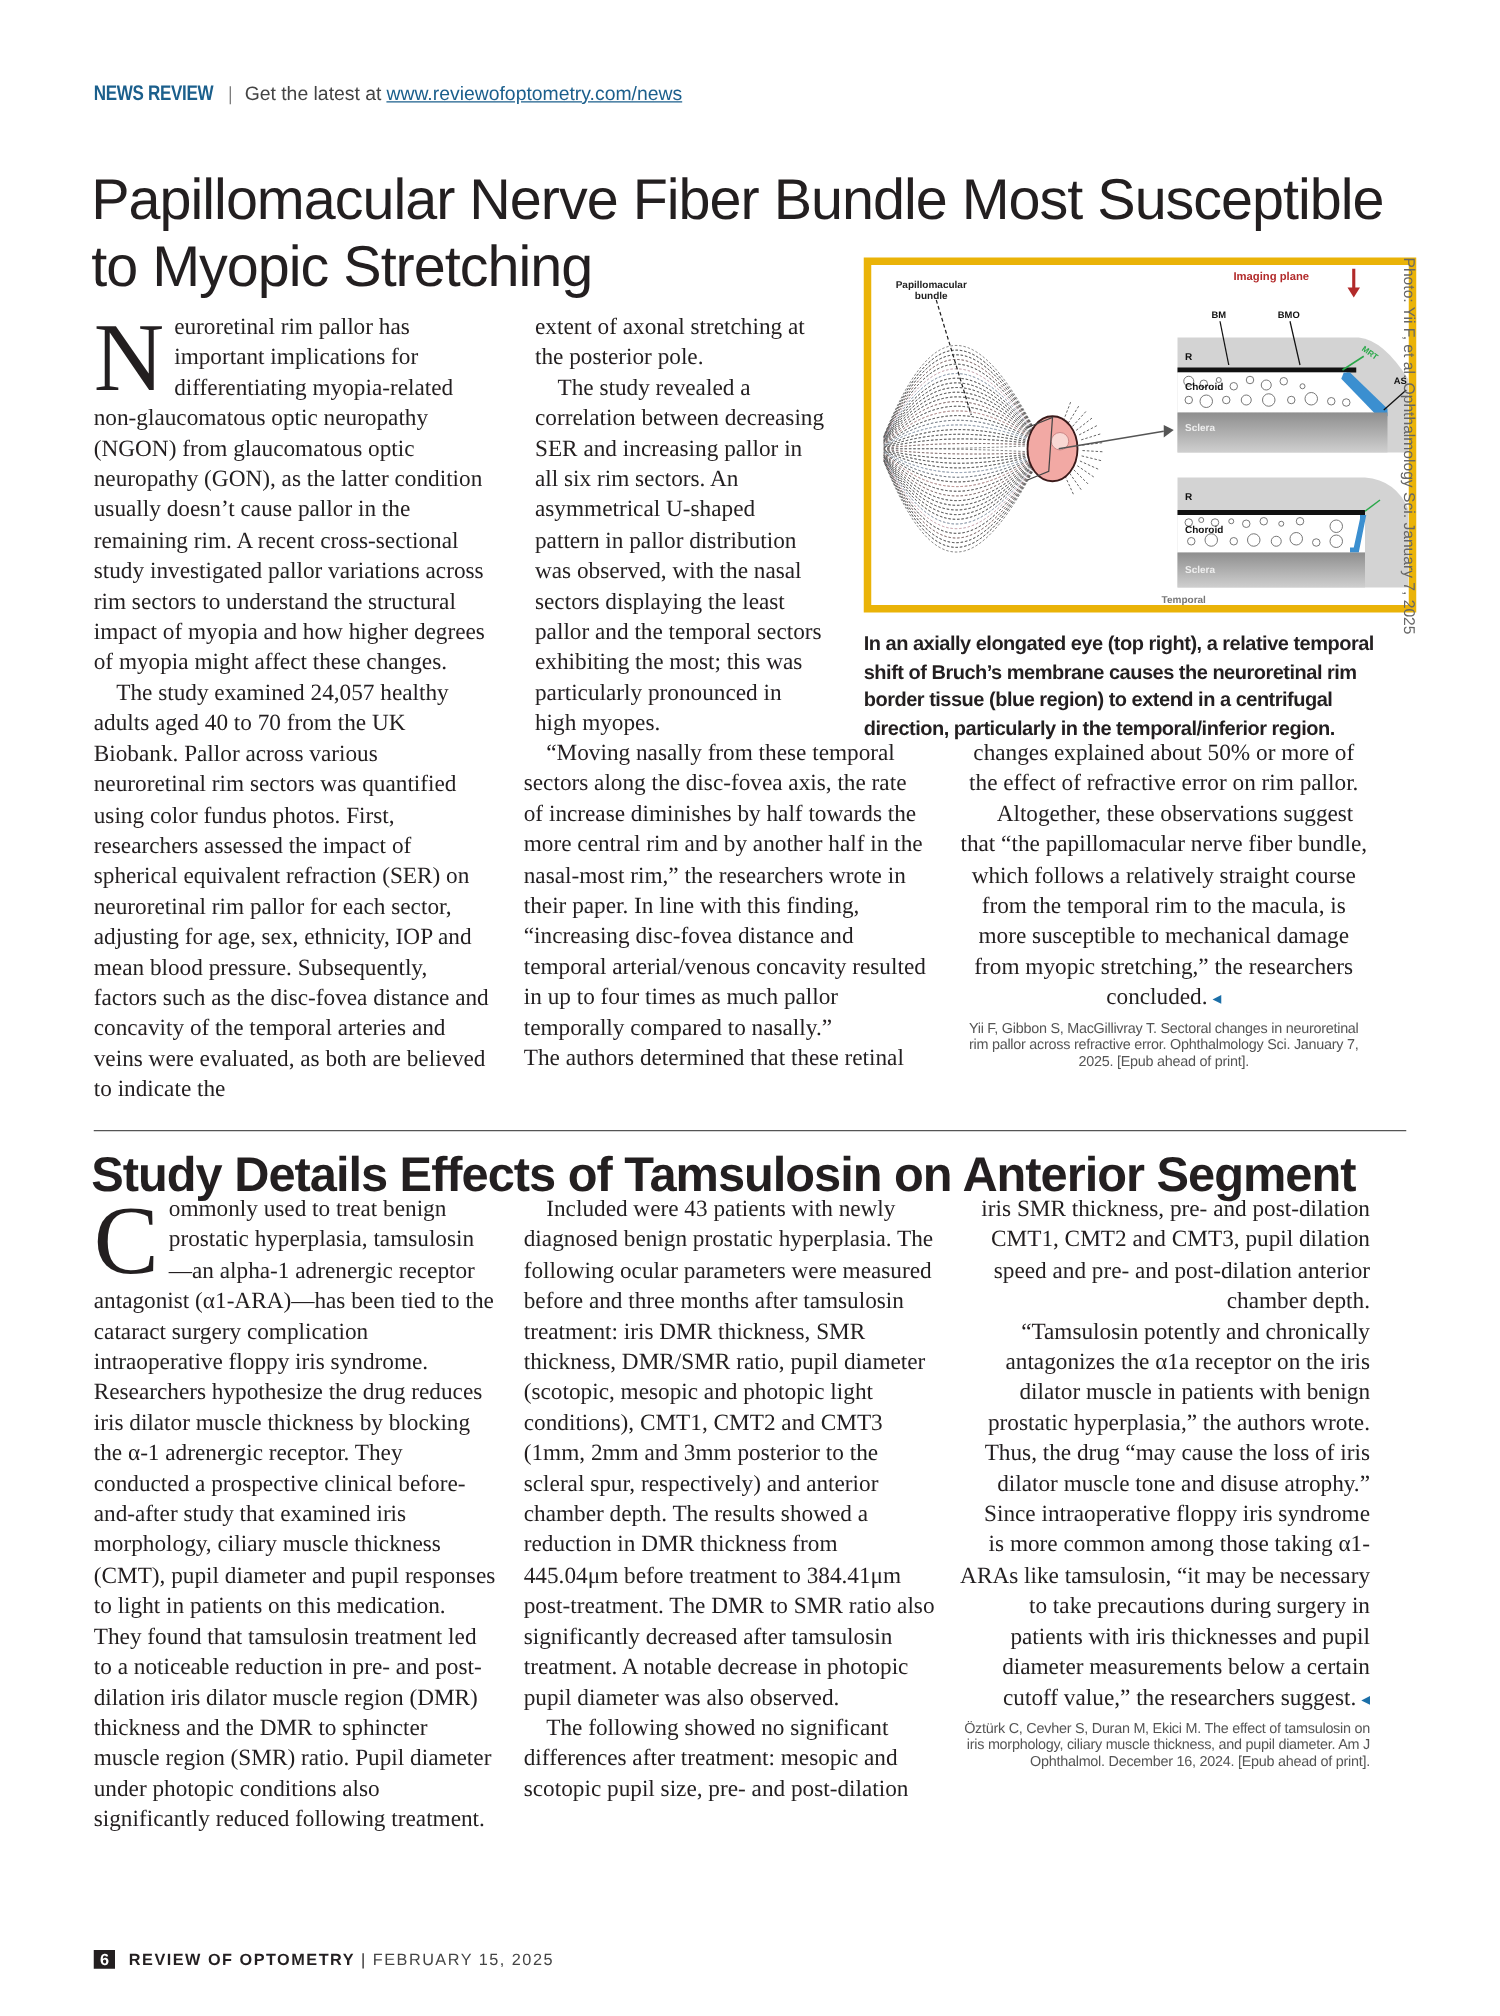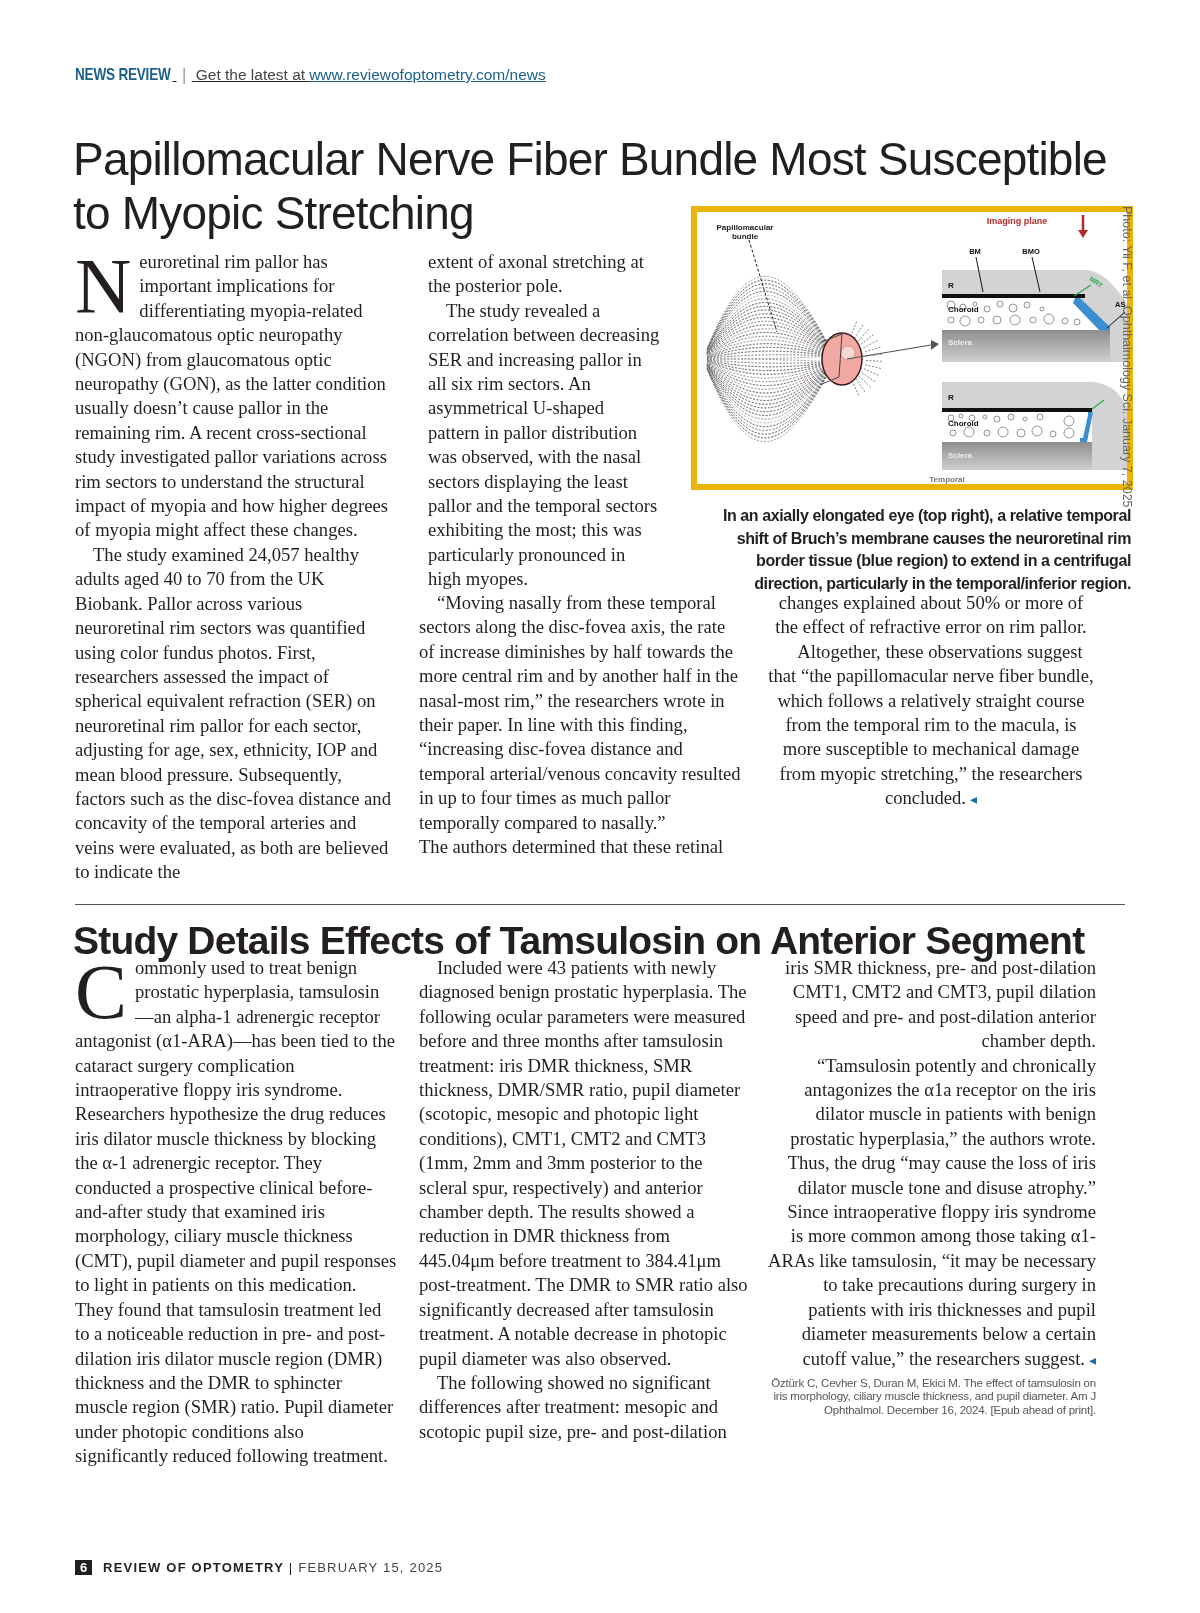--- a/index.html
+++ b/index.html
@@ -1,38 +1,38 @@
 <!DOCTYPE html>
 <html><head>
 <meta charset="utf-8">
 <style>
   html, body { margin: 0; padding: 0; background: #ffffff; }
   body { width: 1200px; height: 1613px; position: relative; overflow: hidden; color: #231f20; }
   .serif { font-family: "Liberation Serif", "DejaVu Serif", serif; }
 
-  .topbar { position: absolute; left: 75px; top: 64px; font-size: 16px; line-height: 22px; white-space: nowrap; text-decoration: underline; }
+  .topbar { position: absolute; left: 75px; top: 64px; font-size: 16px; line-height: 22px; white-space: nowrap; }
   .topbar .section { font-family: "Liberation Sans", sans-serif; font-weight: bold; color: #1b5f8c; letter-spacing: -0.3px; font-size: 17px; transform: scaleX(0.8); display: inline-block; transform-origin: left center; margin-right: -22px; }
   .topbar .sep { color: #555; margin: 0 6px; }
   .topbar .tag { font-family: "Liberation Sans", sans-serif; color: #444; font-size: 15.5px; }
   .topbar a { color: #1b5f8c; text-decoration: underline; font-family: "Liberation Sans", sans-serif; font-size: 15.5px; }
 
   h1 { margin: 0; font-family: "Liberation Sans", sans-serif; font-weight: normal; color: #231f20; letter-spacing: -0.8px; }
   .h1a { position: absolute; left: 73px; top: 132px; width: 1040px; font-size: 46px; line-height: 54px; }
   .h1b { position: absolute; left: 73px; top: 918px; width: 1040px; font-size: 39px; line-height: 46px; font-weight: bold; letter-spacing: -0.8px; }
 
   .col { position: absolute; font-size: 18.6px; line-height: 24.4px; color: #231f20; text-align: left; }
   .col p { margin: 0; }
   .col p.indent { text-indent: 18px; }
   .dropcap { float: left; font-size: 78px; line-height: 60px; margin: 6px 8px 0 0; }
   .endmark { color: #1b6fa8; font-size: 14px; margin-left: 4px; }
   .ref { font-family: "Liberation Sans", sans-serif; font-size: 11.5px; line-height: 13.5px; color: #555; margin-top: 4px; letter-spacing: -0.2px; }
 
   .figure { position: absolute; left: 691px; top: 206px; width: 430px; height: 272px; border: 6px solid #eab308; background: #fff; overflow: hidden; }
   .photo-credit { position: absolute; left: 1116px; top: 206px; width: 272px; height: 18px; transform-origin: left top; transform: rotate(90deg) translate(0, -18px); font-family: "Liberation Sans", sans-serif; font-size: 12.5px; color: #666; white-space: nowrap; }
-  .caption { position: absolute; left: 691px; top: 505px; width: 440px; font-family: "Liberation Sans", sans-serif; font-weight: bold; font-size: 16px; line-height: 22.5px; color: #231f20; letter-spacing: -0.4px; text-align: right; }
+  .caption { position: absolute; left: 691px; top: 505px; width: 440px; font-family: "Liberation Sans", sans-serif; font-weight: bold; font-size: 16px; line-height: 22.5px; color: #231f20; letter-spacing: -0.4px; }
 
   .rule { position: absolute; left: 75px; top: 904px; width: 1050px; height: 1px; background: #555; }
 
   .footer { position: absolute; left: 75px; top: 1543px; font-family: "Liberation Sans", sans-serif; font-size: 13px; white-space: nowrap; color: #231f20; letter-spacing: 1.2px; margin-top: 17px; }
   .footer .pagenum { display: inline-block; background: #231f20; color: #fff; font-weight: bold; padding: 0 5px; margin-right: 6px; letter-spacing: 0; }
   .footer .pub { font-weight: bold; }
   .footer .date { color: #444; }
 </style>
 </head>
 <body>
@@ -57,20 +57,21 @@
 </div>
 
 <div class="col serif" style="left:419px; top:591px; width:326px;">
   <p class="indent">“Moving nasally from these temporal sectors along the disc-fovea axis, the rate of increase diminishes by half towards the more central rim and by another half in the nasal-most rim,” the researchers wrote in their paper. In line with this finding, “increasing disc-fovea distance and temporal arterial/venous concavity resulted in up to four times as much pallor temporally compared to nasally.”</p>
   <p>The authors determined that these retinal</p>
 </div>
 
 <div class="col serif" style="left:766px; top:591px; width:330px;text-align:center;">
   <p>changes explained about 50% or more of the effect of refractive error on rim pallor.</p>
   <p class="indent"><span>Altogether, these observations suggest that “the papillomacular nerve fiber bundle, which follows a relatively straight course from the temporal rim to the macula, is more susceptible to mechanical damage from myopic stretching,” the researchers concluded.</span><span class="endmark">◂</span></p>
+  <div class="ref">Yii F, Gibbon S, MacGillivray T. Sectoral changes in neuroretinal rim pallor across refractive error. Ophthalmology Sci. January 7, 2025. [Epub ahead of print].</div>
 </div>
 
 <div class="figure">
   <svg width="430" height="272" viewBox="0 0 430 272" xmlns="http://www.w3.org/2000/svg">
 
     <g id="fibers" fill="none" stroke-width="0.8">
         <path d="M137,144 C85,39 50,39 10,137" stroke="#555" stroke-dasharray="2,1.5" opacity="0.7"></path>
         <path d="M137,150 C85,255 50,255 10,157" stroke="#555" stroke-dasharray="2,1.5" opacity="0.7"></path>
         <path d="M137,144 C85,43.90909090909091 50,43.90909090909091 10,137.45454545454544" stroke="#555" stroke-dasharray="2,1.5" opacity="0.7"></path>
         <path d="M137,150 C85,250.0909090909091 50,250.0909090909091 10,156.54545454545456" stroke="#555" stroke-dasharray="2,1.5" opacity="0.7"></path>

